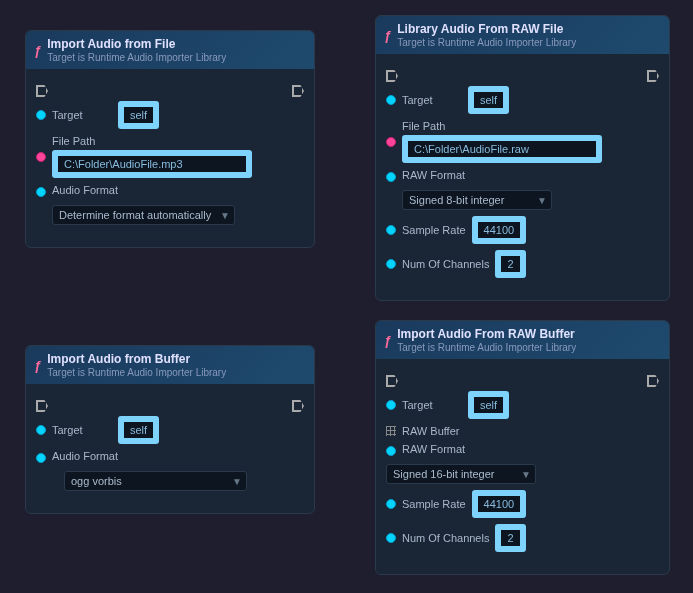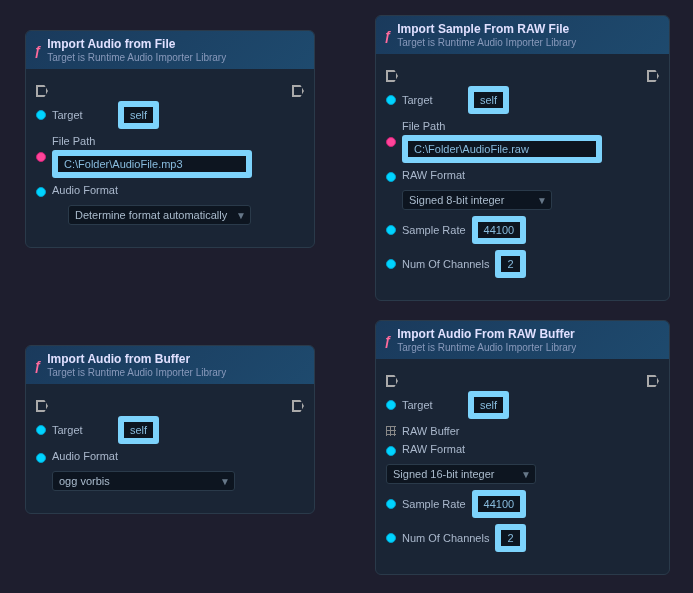--- a/index.html
+++ b/index.html
@@ -177,39 +177,39 @@
       <div>
         <div class="section-label" style="margin-left:0;margin-bottom:3px;">File Path</div>
         <span class="field-value" style="min-width:200px;display:inline-block;">C:\Folder\AudioFile.mp3</span>
       </div>
     </div>
     <div class="node-row" style="flex-direction:column;align-items:flex-start;">
       <div style="display:flex;align-items:center;gap:6px;">
         <div class="pin-dot pin-cyan"></div>
         <span class="section-label" style="margin-left:0;">Audio Format</span>
       </div>
-      <div class="select-wrapper" style="margin-left:32px;">
+      <div class="select-wrapper" style="margin-left:16px;">
         <select class="field-select">
           <option>Determine format automatically</option>
           <option>MP3</option>
           <option>WAV</option>
           <option>FLAC</option>
           <option>OGG Vorbis</option>
         </select>
         <span class="select-arrow">▼</span>
       </div>
     </div>
   </div>
 </div>
 
 <div class="node-card node-import-raw-file">
   <div class="node-header">
     <span class="node-header-icon">ƒ</span>
     <div>
-      <div class="node-header-title">Import Sample From RAW File</div>
+      <div class="node-header-title">Library Audio From RAW File</div>
       <div class="node-header-subtitle">Target is Runtime Audio Importer Library</div>
     </div>
   </div>
   <div class="node-body">
     <div class="node-exec-row">
       <div class="exec-pin"></div>
       <div class="exec-pin"></div>
     </div>
     <div class="node-row">
       <div class="pin-dot pin-cyan"></div>
@@ -267,21 +267,21 @@
     <div class="node-row">
       <div class="pin-dot pin-cyan"></div>
       <span class="field-label">Target</span>
       <span class="field-value">self</span>
     </div>
     <div class="node-row" style="flex-direction:column;align-items:flex-start;">
       <div style="display:flex;align-items:center;gap:6px;">
         <div class="pin-dot pin-cyan"></div>
         <span class="section-label" style="margin-left:0;">Audio Format</span>
       </div>
-      <div class="select-wrapper" style="margin-left:16px;">
+      <div class="select-wrapper" style="margin-left:28px;">
         <select class="field-select">
           <option>ogg vorbis</option>
           <option>MP3</option>
           <option>WAV</option>
           <option>FLAC</option>
           <option>Determine format automatically</option>
         </select>
         <span class="select-arrow">▼</span>
       </div>
     </div>

